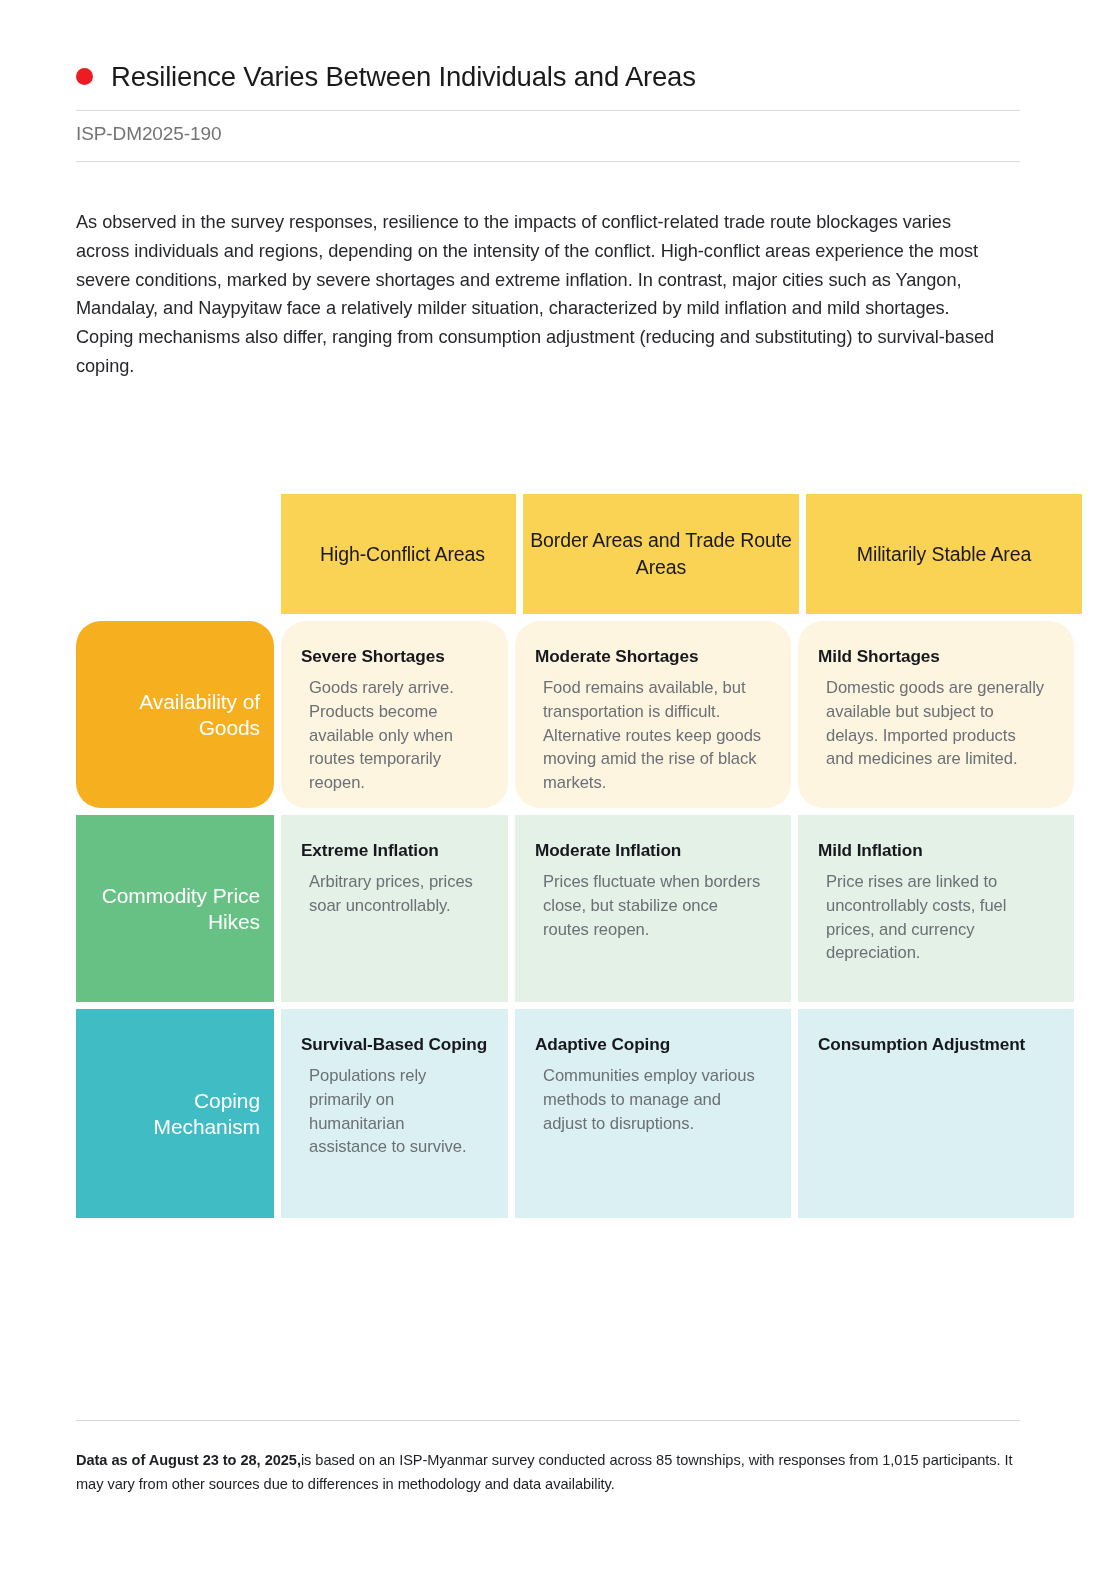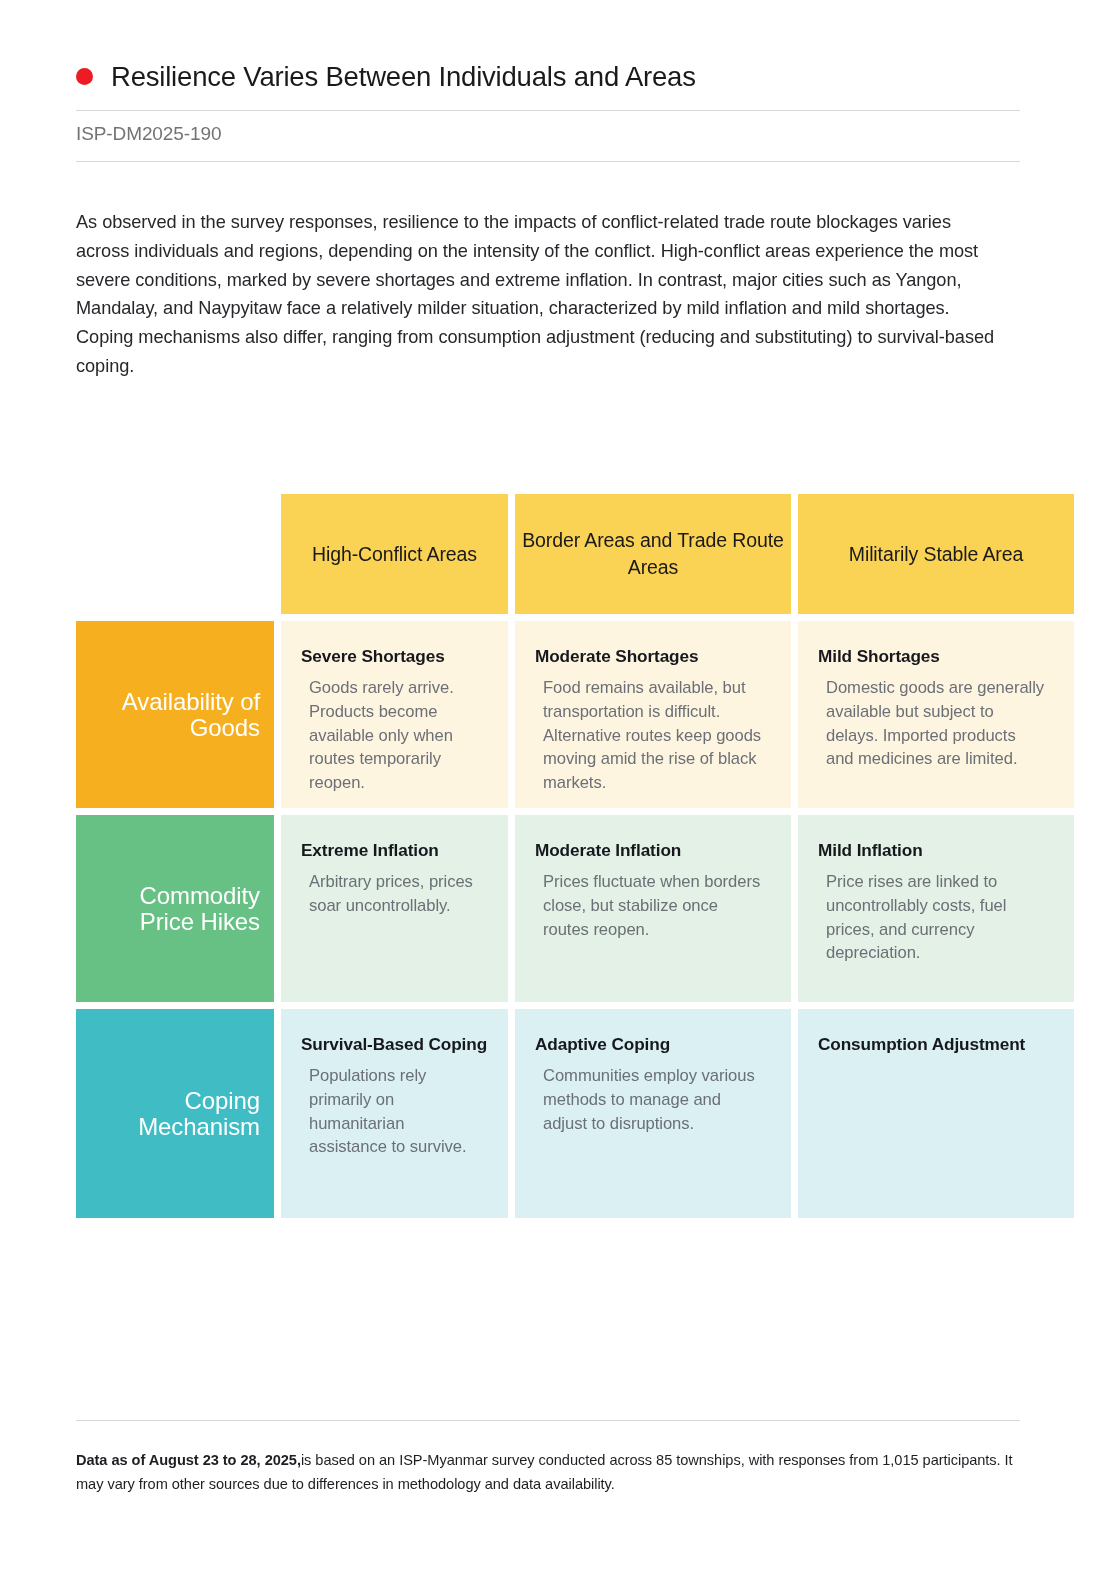--- a/index.html
+++ b/index.html
@@ -86,21 +86,21 @@
     top: 494px;
     width: 944px;
   }
   .mrow {
     display: flex;
     gap: 7px;
   }
   .mrow + .mrow { margin-top: 7px; }
 
   .cell-label-col { width: 198px; flex: 0 0 198px; }
-  .cell-col { width: 227px; flex: 0 0 227px; }
+  .cell-col { width: 227px; flex: 0 0 227px; padding-left: 8px; }
   .cell-col-wide { width: 276px; flex: 0 0 276px; }
 
   
   .hdr-spacer {
     background: transparent;
   }
   .hdr {
     background: #FAD254;
     display: flex;
     align-items: center;
@@ -115,21 +115,21 @@
 
   
   .rowlabel {
     display: flex;
     align-items: center;
     justify-content: flex-end;
     text-align: right;
     padding: 0 14px 0 10px;
     box-sizing: border-box;
     color: #ffffff;
-    font-size: 24px;
+    font-size: 21px;
     line-height: 26px;
     font-weight: 400;
     letter-spacing: -0.1px;
   }
   .rowlabel-goods   { background: #F5AF1F; }
   .rowlabel-prices  { background: #68C184; }
   .rowlabel-coping  { background: #3FBCC4; }
 
   
   .cell {
@@ -150,21 +150,21 @@
   }
   .cell-body {
     font-size: 16.6px;
     line-height: 23.8px;
     color: #6b6f76;
     letter-spacing: -0.05px;
     margin: 8px;
   }
 
   
-  .row-goods  .rowlabel, .row-goods  .cell  { height: 187px; }
+  .row-goods  .rowlabel, .row-goods  .cell  { height: 187px; border-radius: 25px; }
   .row-prices .rowlabel, .row-prices .cell  { height: 187px; }
   .row-coping .rowlabel, .row-coping .cell  { height: 209px; }
 
   
   .rule-3 {
     position: absolute;
     left: 76px;
     top: 1420px;
     width: 944px;
     height: 1px;

